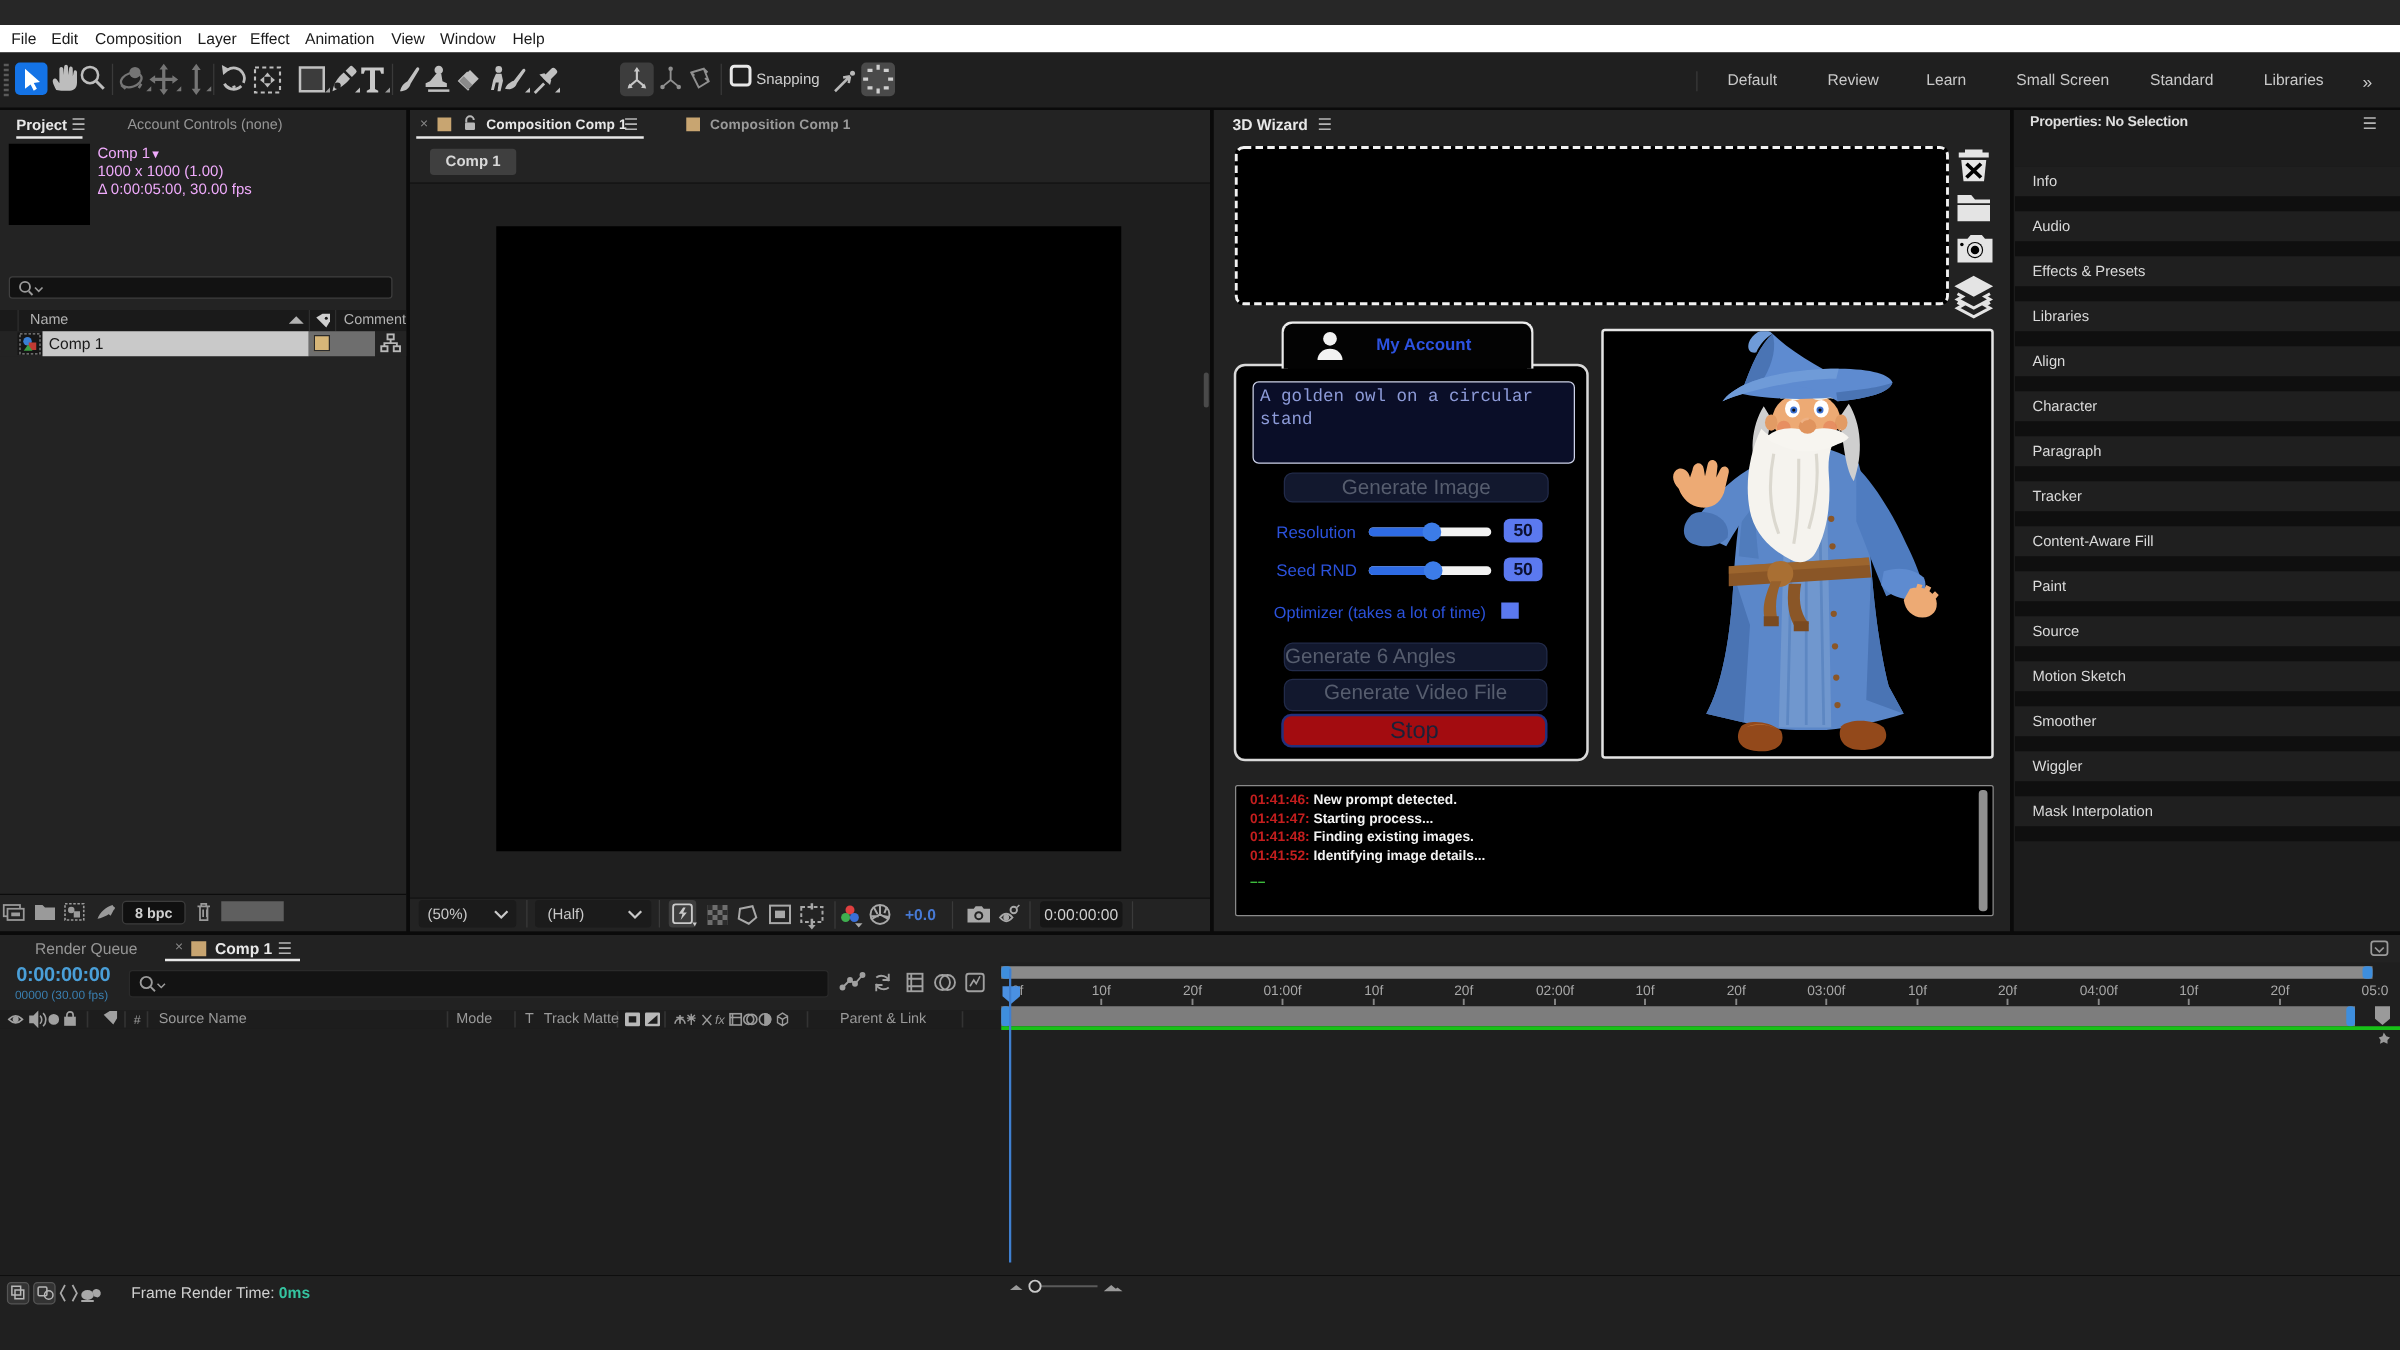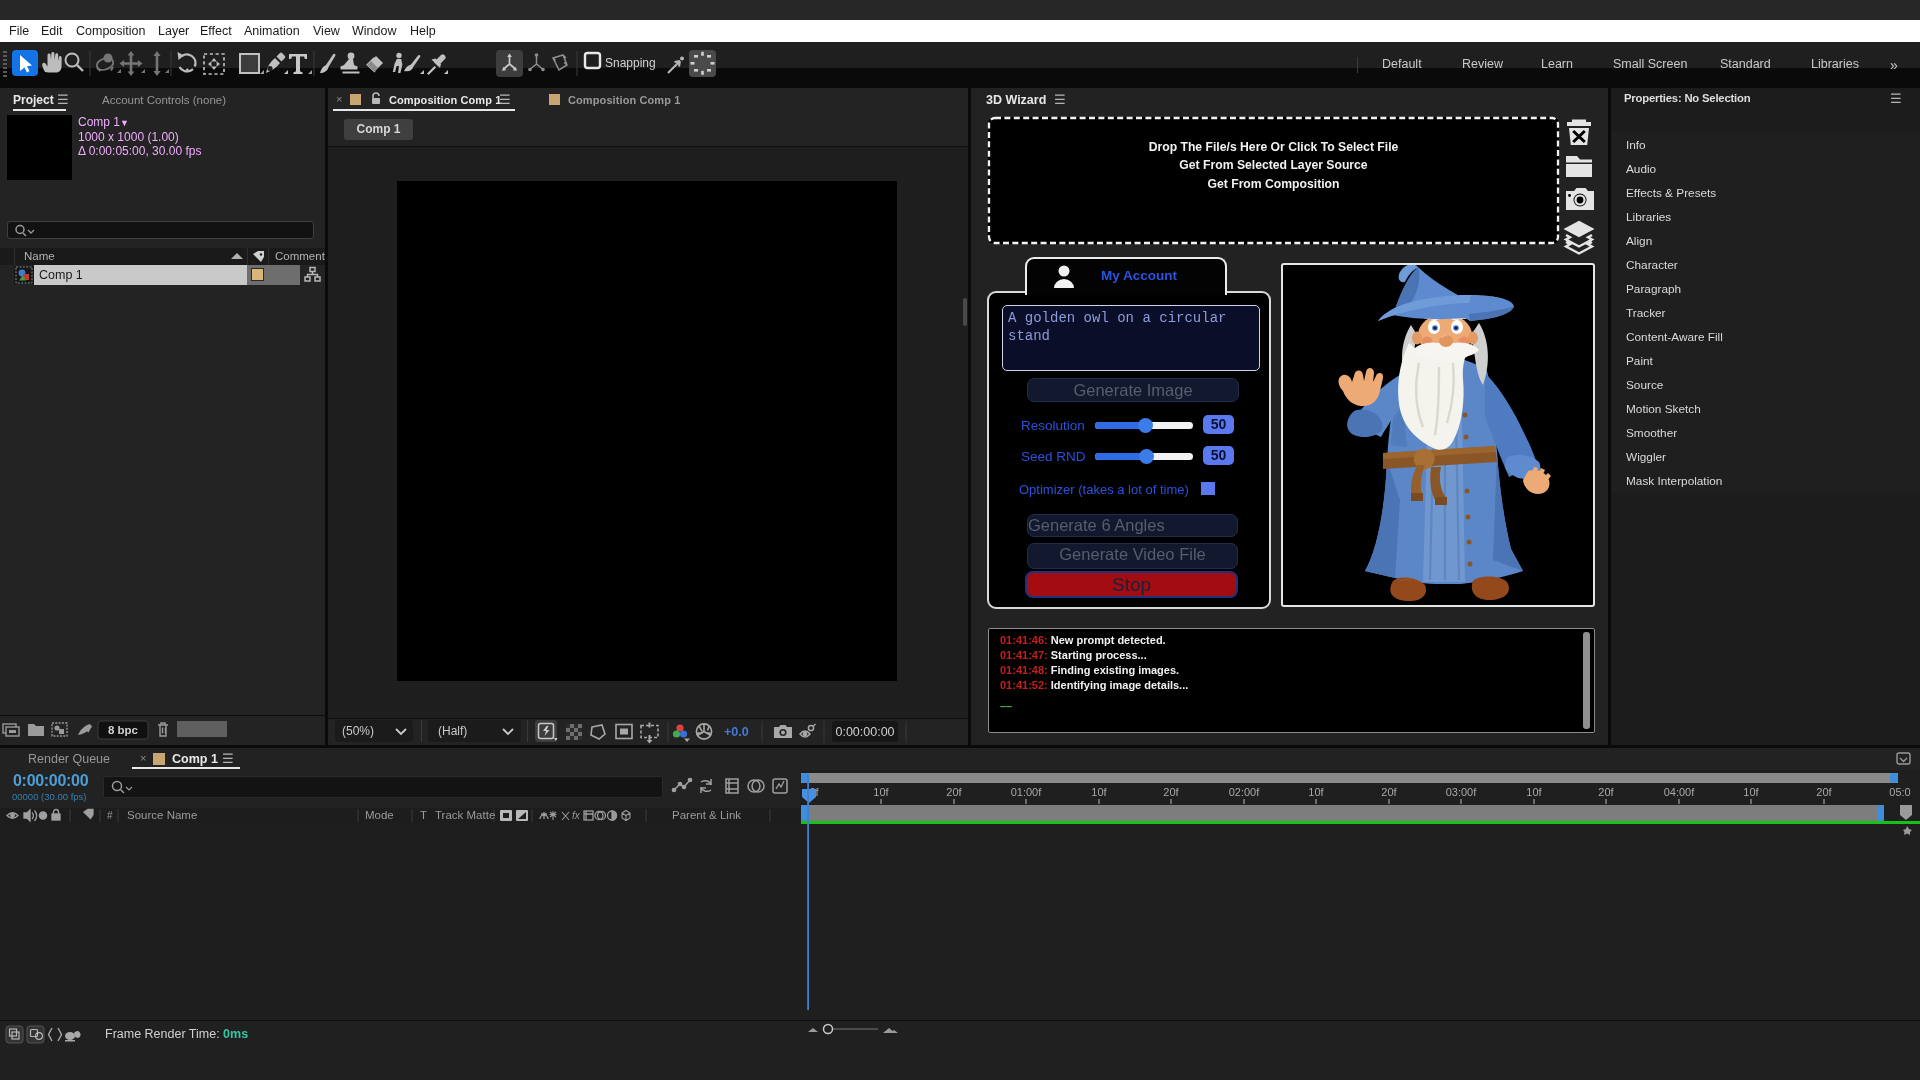--- a/index.html
+++ b/index.html
@@ -4,31 +4,31 @@
 <style>
 * { margin:0; padding:0; box-sizing:border-box; }
 html,body { width:1920px; height:1080px; overflow:hidden; background:#0a0a0a;
   font-family:"Liberation Sans", sans-serif; }
 .abs { position:absolute; }
 #stage { position:relative; width:1920px; height:1080px; background:#0a0a0a; }
 
 #titlebar { left:0; top:0; width:1920px; height:20px; background:#272727; }
 #menubar { left:0; top:20px; width:1920px; height:22px; background:#ffffff; color:#1a1a1a; font-size:12.5px; }
 #menubar span { position:absolute; top:4px; }
-#toolbar { left:0; top:42px; width:1920px; height:26px; background:#1f1f1f; }
+#toolbar { left:0; top:42px; width:1920px; height:44px; background:#1f1f1f; }
 
 #leftp  { left:0;    top:88px; width:325px; height:657px; background:#232323; }
 #compp  { left:328px; top:88px; width:640px; height:657px; background:#232323; }
 #wizp   { left:971px; top:88px; width:637px; height:657px; background:#222222; }
 #propsp { left:1611px;top:88px; width:309px; height:657px; background:#1c1c1c; }
 #timep  { left:0; top:748px; width:1920px; height:332px; background:#222222; }
 .tabact { color:#e8e8e8; font-size:12.5px; }
 .tabin  { color:#969696; font-size:12.5px; }
 .hamb { color:#b4b4b4; font-size:13px; letter-spacing:0; }
-.prow { height:24px; margin-bottom:0; background:#1f1f1f; color:#dadada;
+.prow { height:24px; margin-bottom:12px; background:#1f1f1f; color:#dadada;
   font-size:11.8px; line-height:24px; padding-left:14px; }
 </style>
 </head>
 <body>
 <div id="stage">
 <div class="abs" id="titlebar"></div>
 <div class="abs" id="menubar">
 <span style="left:9px">File</span>
       <span style="left:41px">Edit</span>
       <span style="left:76px">Composition</span>
@@ -346,21 +346,20 @@
 </div>
 </div>
 <div class="abs" id="wizp">
 <span class="abs tabact" style="left:15px;top:5px;font-weight:700">3D Wizard</span>
 <span class="abs hamb" style="left:83px;top:4px">☰</span>
 
 <div class="abs" style="left:17px;top:29px;width:571px;height:127px;background:#000;border-radius:6px"></div>
 <svg width="575" height="131" style="position:absolute;left:15px;top:27px">
         <rect x="3" y="3" width="569" height="125" rx="6" fill="none" stroke="#f2f2f2" stroke-width="2.3" stroke-dasharray="6 3.4"></rect>
       </svg>
-<div class="abs" style="left:17px;top:50px;width:571px;text-align:center;color:#f2f2f2;font-size:12.2px;font-weight:700;line-height:18.4px">Drop The File/s Here Or Click To Select File<br>Get From Selected Layer Source<br>Get From Composition</div>
 
 <svg width="40" height="230" style="position:absolute;left:588px;top:28px">
 <g fill="#e4e4e4">
 <path d="M8 6 l24 0 0 4 -24 0 Z M13 3.5 l14 0 0 2.5 -14 0 Z"></path>
           <path d="M10 12 l20 0 -1.8 17 -16.4 0 Z"></path>
 <path d="M14.2 15 l11.6 11 M25.8 15 l-11.6 11" stroke="#000" stroke-width="3"></path>
 <path d="M7 40 l11 0 3 3.5 12 0 0 3 -26 0 Z M7 48 l26 0 0 13 -26 0 Z"></path>
 <path d="M7 75 l8 0 2.5-3 9 0 2.5 3 6 0 0 19 -28 0 Z"></path>
           <circle cx="21" cy="84" r="6.5" fill="#000"></circle>
           <circle cx="21" cy="84" r="4.5" fill="none" stroke="#e4e4e4" stroke-width="2.2"></circle>

